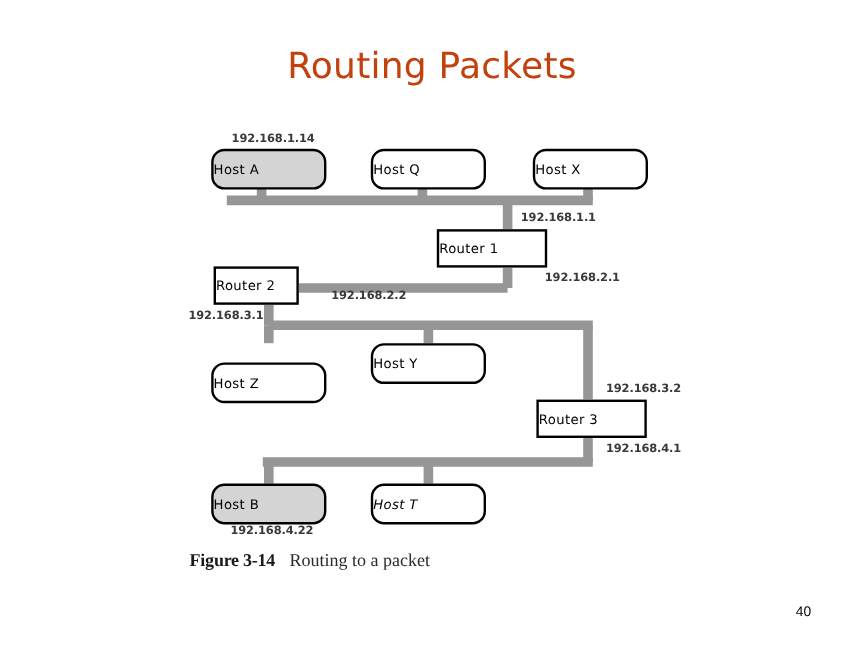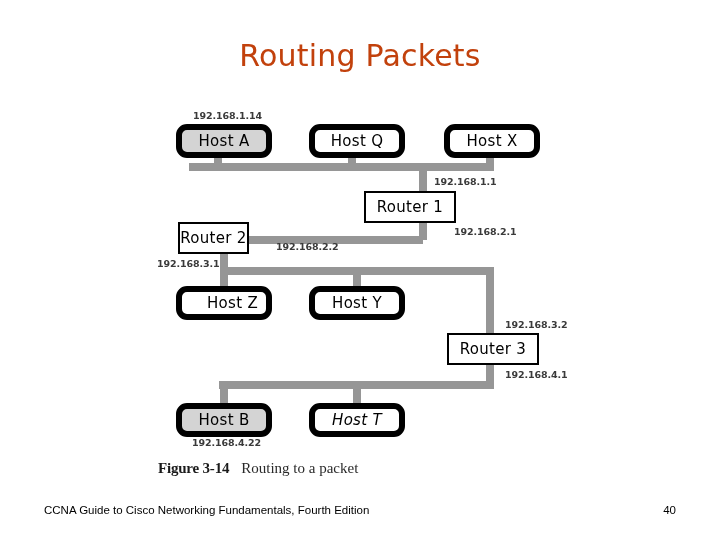--- a/index.html
+++ b/index.html
@@ -42,25 +42,24 @@
   #diagram svg {
     display: block;
   }
 
   
   .node {
     position: absolute;
     box-sizing: border-box;
     display: flex;
     align-items: center;
-    justify-content: center;
-    border: 6px solid #000000;
+    border: 2px solid #000000;
     background: #ffffff;
     font-family: "DejaVu Sans", sans-serif;
-    font-size: 15px;
+    font-size: 11px;
     font-weight: 400;
     color: #000000;
     letter-spacing: 0.3px;
     white-space: nowrap;
   }
   .node.host {
     border-radius: 11px;
   }
   .node.router {
     border-radius: 0;
@@ -163,21 +162,21 @@
       </div>
       <div class="node host" style="left: 444px; top: 124px; width: 96px; height: 34px;">
         <span>Host X</span>
       </div>
       <div class="node router" style="left: 364px; top: 191px; width: 92px; height: 32px;">
         <span>Router 1</span>
       </div>
       <div class="node router" style="left: 178px; top: 222px; width: 71px; height: 32px;">
         <span>Router 2</span>
       </div>
-      <div class="node host" style="left: 176px; top: 286px; width: 96px; height: 34px; padding-left: 17px;">
+      <div class="node host" style="left: 176px; top: 302px; width: 96px; height: 34px;">
         <span>Host Z</span>
       </div>
       <div class="node host" style="left: 309px; top: 286px; width: 96px; height: 34px;">
         <span>Host Y</span>
       </div>
       <div class="node router" style="left: 447px; top: 333px; width: 92px; height: 32px;">
         <span>Router 3</span>
       </div>
       <div class="node host shaded" style="left: 176px; top: 403px; width: 96px; height: 34px;">
         <span>Host B</span>
@@ -197,15 +196,14 @@
       <div class="ip-label" style="left: 192px; top: 437px;">192.168.4.22</div>
     </div>
 
 </div>
 
 <div id="figure-caption">
   <span class="fig-num">Figure 3-14</span><span class="fig-text">Routing to a packet</span>
 </div>
 
 <div id="footer">
-  <div id="footer-text">CCNA Guide to Cisco Networking Fundamentals, Fourth Edition</div>
   <div id="footer-page">40</div>
 </div>
 
 </body></html>

